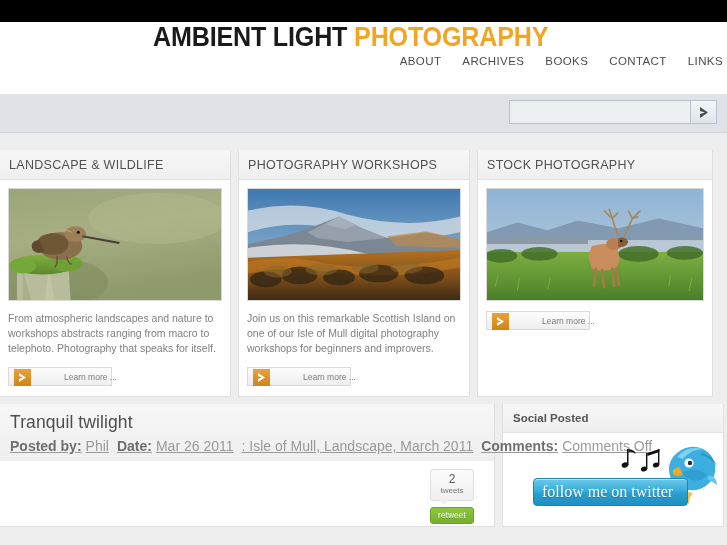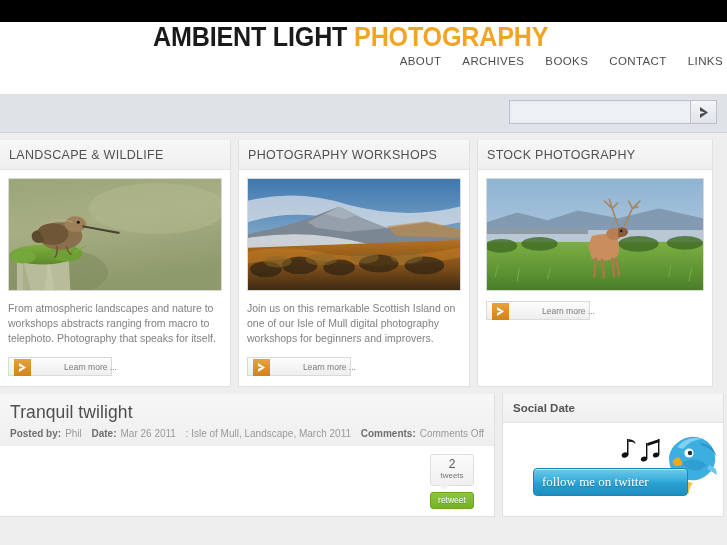--- a/index.html
+++ b/index.html
@@ -89,21 +89,21 @@
     border-left: 1px solid #b9c1ca;
     display: flex; align-items: center; justify-content: center;
     cursor: pointer;
   }
   .searchbtn svg { display:block; }
 
   
   .panels {
     display: flex;
     gap: 7px;
-    padding: 7px 0 0 0;
+    padding: 17px 0 0 0;
   }
   .panel {
     width: 232px;
     background: #ffffff;
     border: 1px solid #e0e0e0;
     border-top: none;
   }
   .panel:nth-child(1) { margin-left: -1px; }
   .panel:nth-child(3) { width: 236px; margin-right: -1px; }
   .panel-head {
@@ -182,27 +182,28 @@
     padding: 8px 10px 6px 10px;
   }
   .post-title {
     font-size: 17.5px;
     color: #4e4e4e;
     font-weight: normal;
     letter-spacing: 0.1px;
   }
   .post-meta {
     margin-top: 5px;
-    font-size: 10px;
+    font-size: 14px;
     color: #9a9a9a;
     display: flex;
     align-items: center;
     gap: 4px;
     flex-wrap: nowrap;
     white-space: nowrap;
+    text-decoration: underline;
   }
   .post-meta .lbl { color: #6f6f6f; font-weight: bold; }
   .post-meta .val { color: #9a9a9a; }
   .post-meta .sep { width: 7px; display:inline-block; }
 
   .post-body { position: relative; height: 62px; }
 
   .tweetwidget {
     position: absolute;
     right: 20px; top: 8px;
@@ -274,21 +275,21 @@
     left: 8px; top: 33px;
     width: 155px; height: 28px;
     background: linear-gradient(#6ec9e8 0%, #35aedb 45%, #2a9fd0 55%, #1f8ec0 100%);
     border: 1px solid #1b86b8;
     border-radius: 4px;
     display: flex; align-items: center;
     box-shadow: inset 0 1px 0 rgba(255,255,255,0.5);
   }
   .twitter-badge span {
     font-family: "Liberation Serif", serif;
-    font-size: 13px;
+    font-size: 16px;
     color: #ffffff;
     margin-left: 8px;
     text-shadow: 0 1px 1px rgba(0,0,0,0.25);
     white-space: nowrap;
   }
   .bird { position: absolute; right: -4px; top: -6px; }
 </style>
 </head>
 <body>
 
@@ -523,21 +524,21 @@
           <div class="count">2</div>
           <div class="word">tweets</div>
         </div>
         <div class="retweet">retweet</div>
       </div>
     </div>
   </div>
 
   <div class="sidebar">
     <div class="side-head">
-      <span>Social Date</span>
+      <span>Social Posted</span>
     </div>
     <div class="side-body">
       <div class="twitter-wrap">
 
         <span class="bird">
           <svg width="104" height="70" viewBox="0 0 104 70">
             <g fill="#111111">
               <ellipse cx="10" cy="26" rx="3.4" ry="2.6" transform="rotate(-20 10 26)"></ellipse>
               <rect x="12" y="10" width="1.5" height="16"></rect>
               <path d="M13.5,10 q7,1 7,5 q-3,-3 -7,-2 Z"></path>

